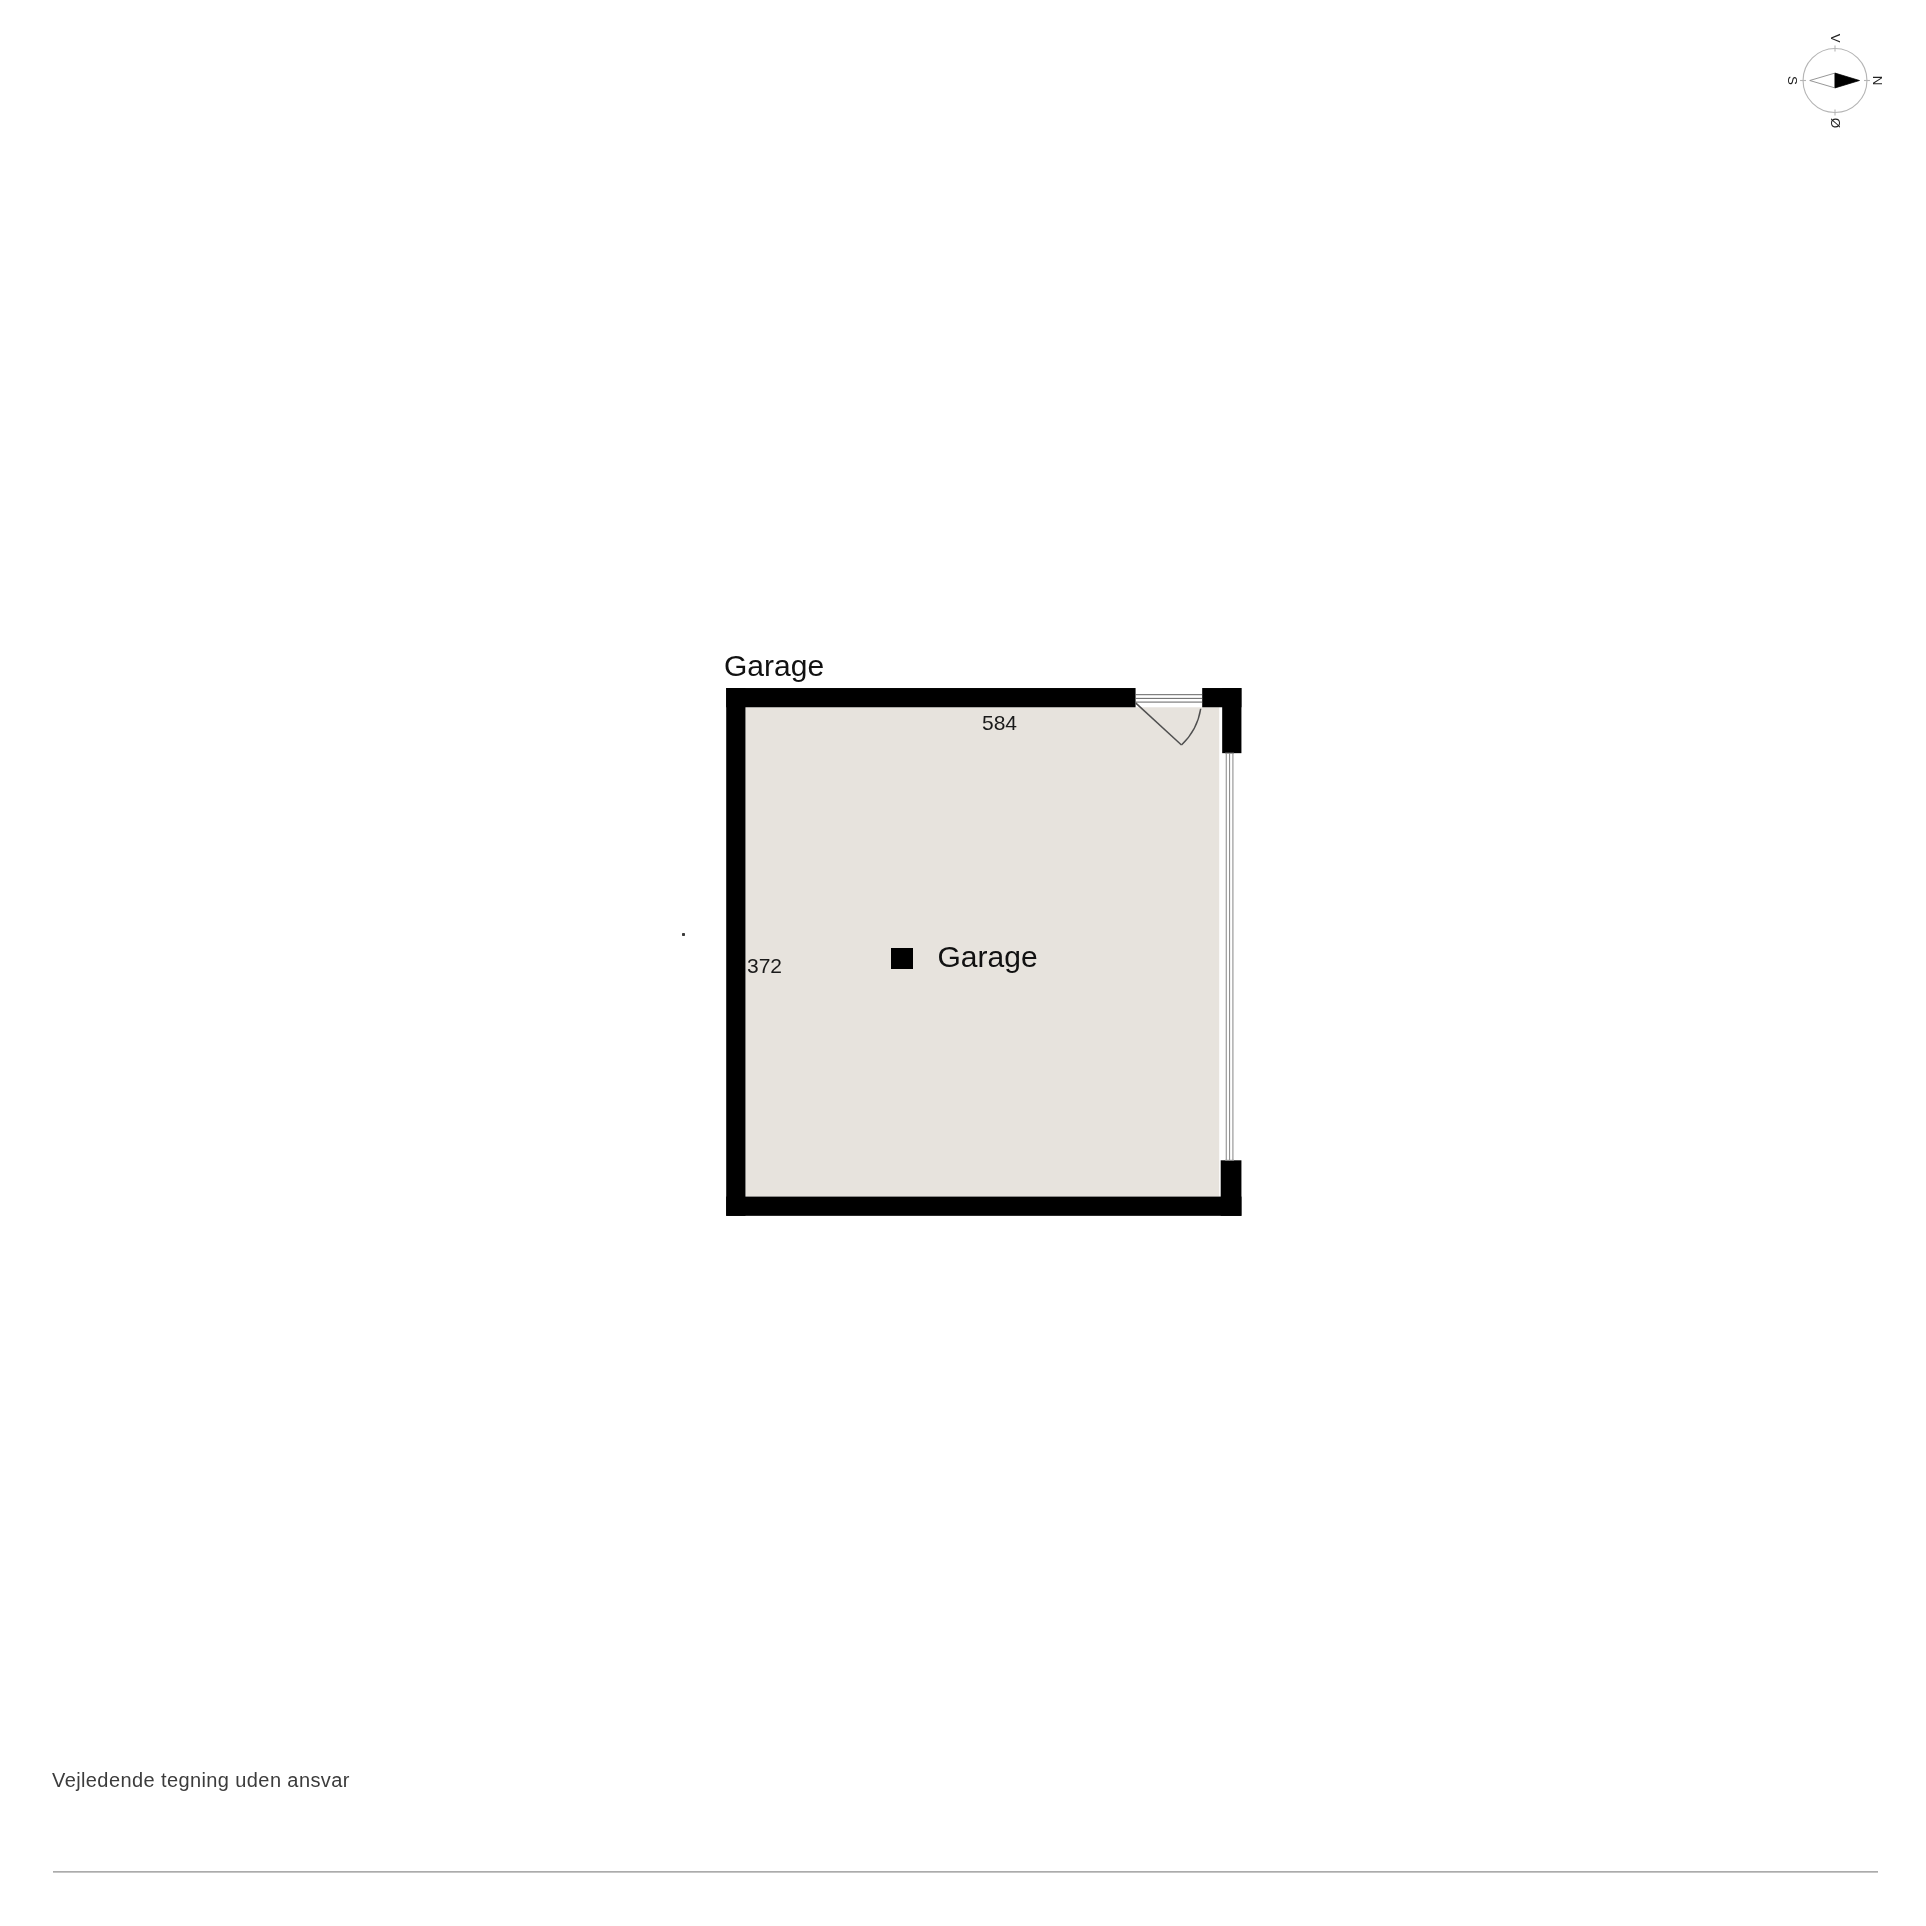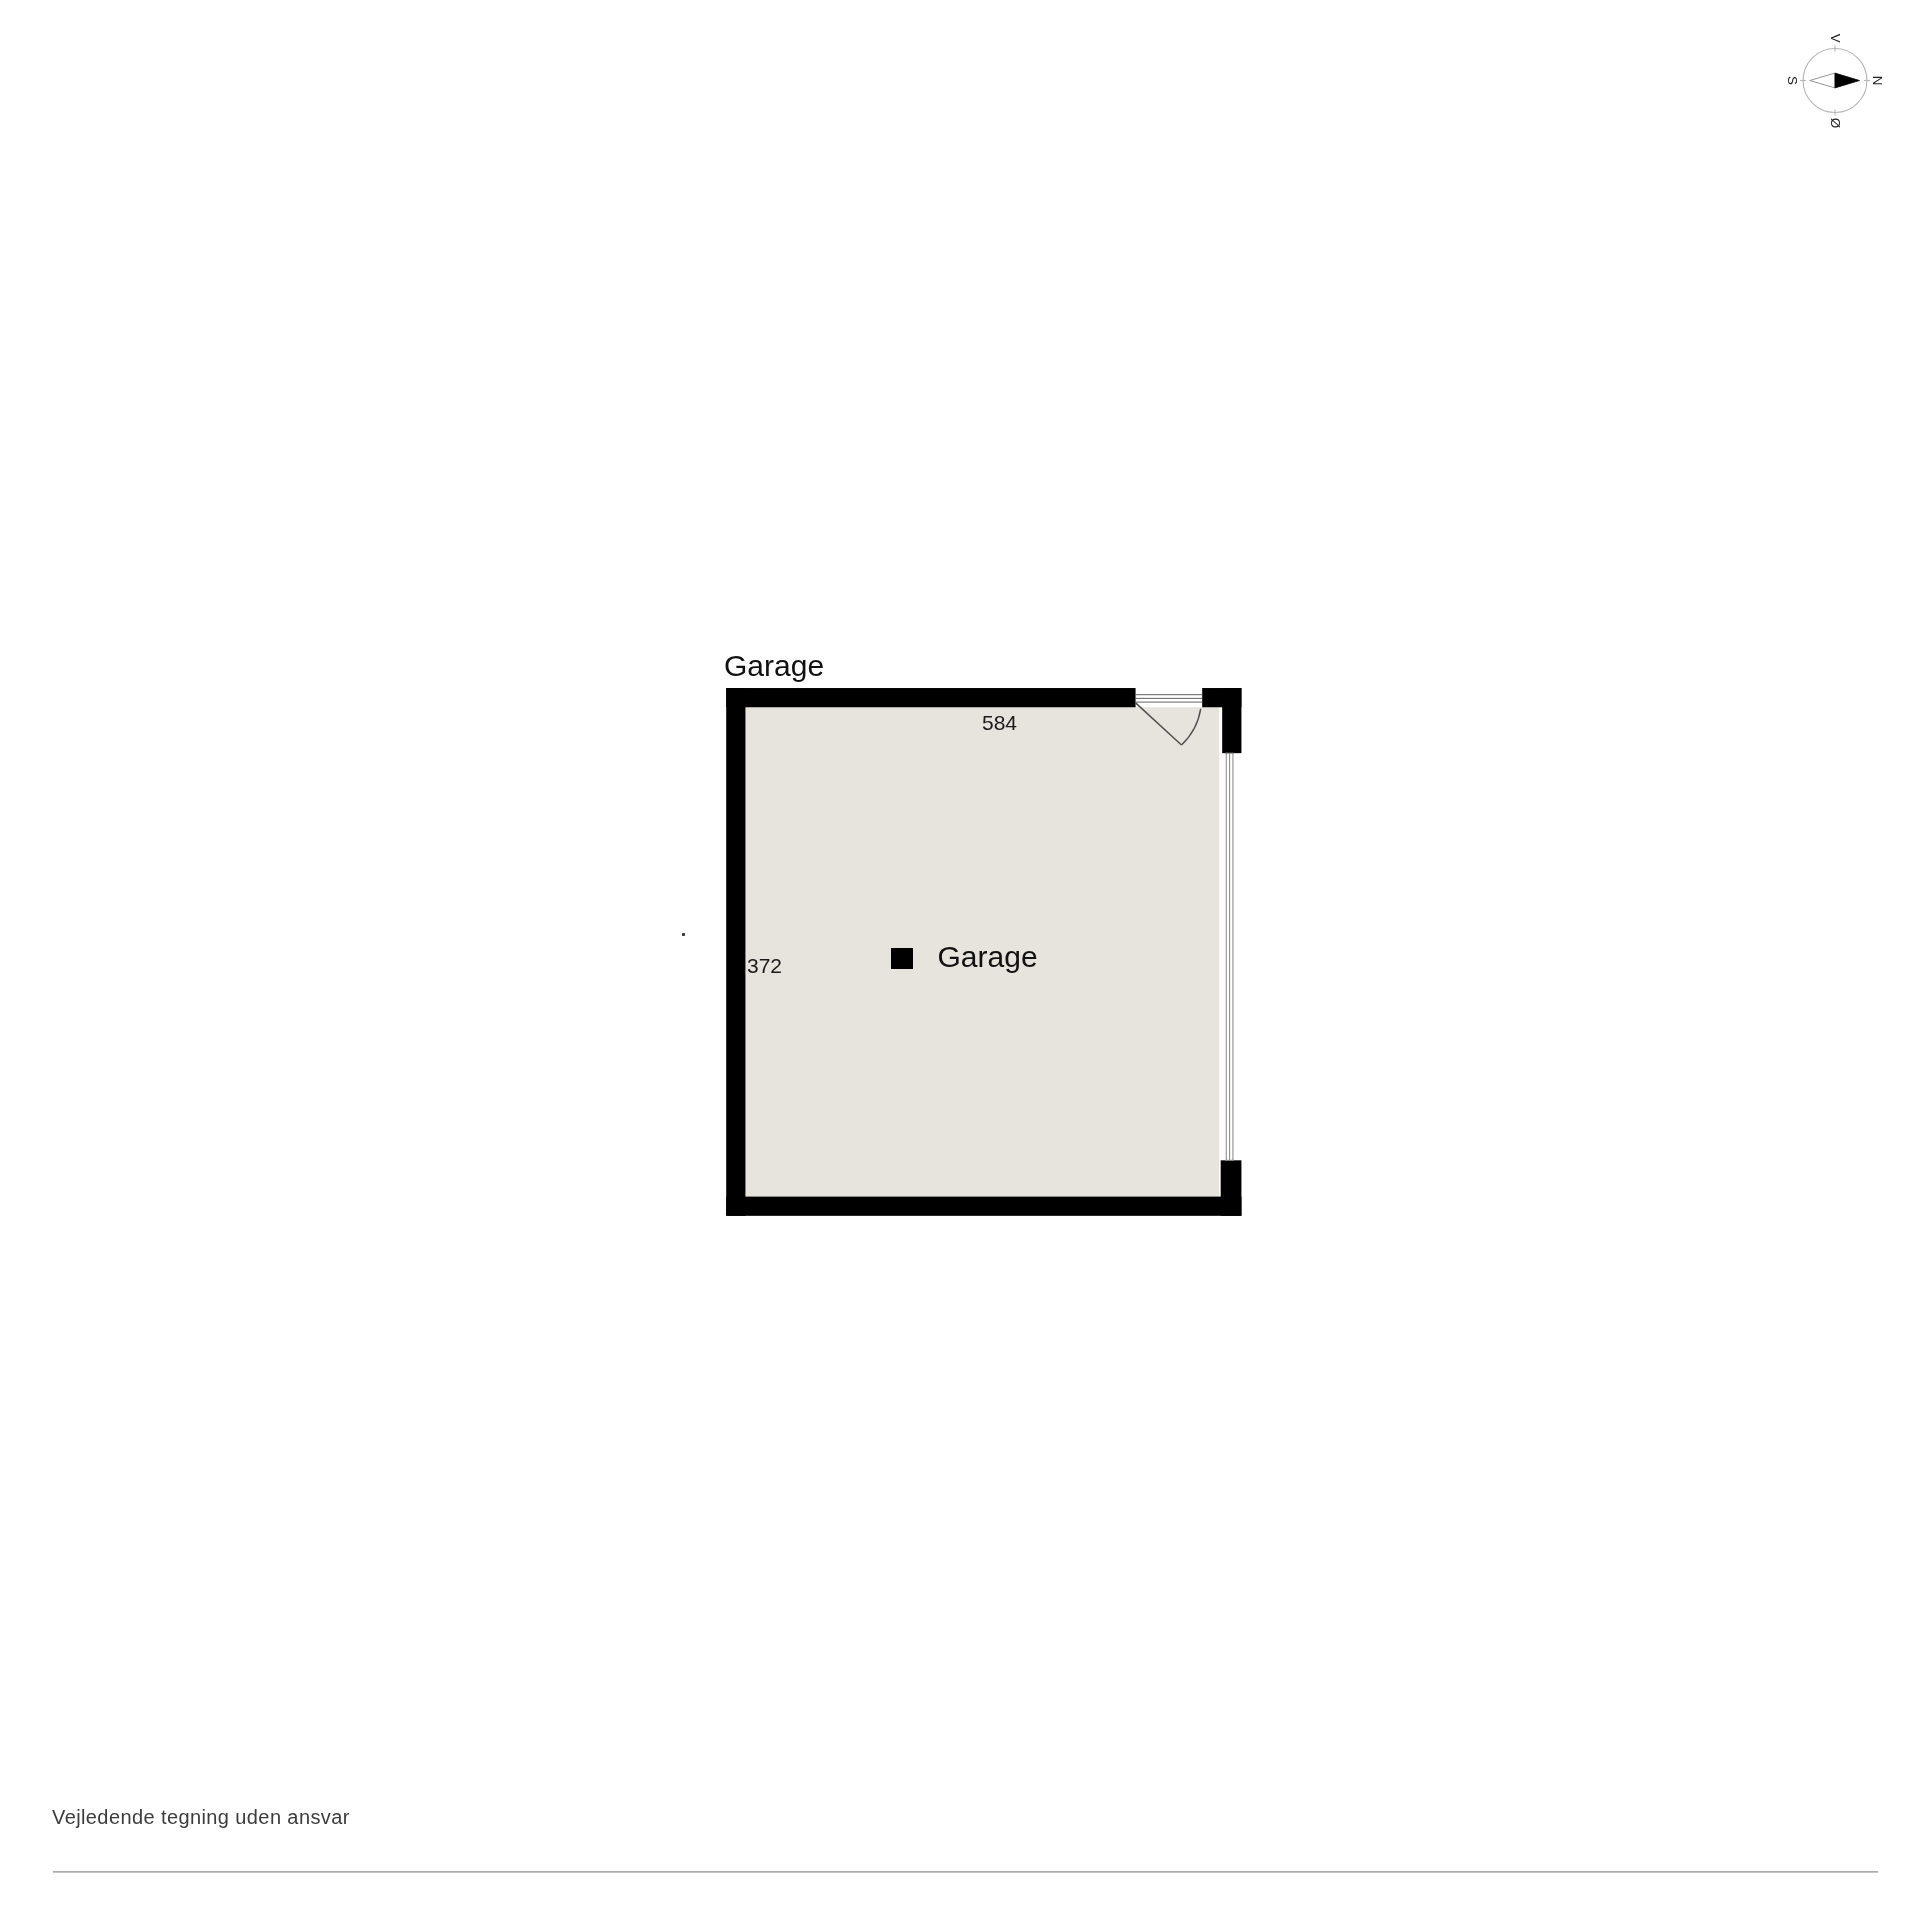--- a/index.html
+++ b/index.html
@@ -65,21 +65,21 @@
     position:absolute;left:682px;top:933px;width:3px;height:3px;
     background:#3a3a3a;border-radius:0.7px;
   }
 
   
   .footer-divider{
     position:absolute;left:53px;top:1871px;width:1825px;height:2.2px;
     background:linear-gradient(#9e9e9e,#d2d2d2);
   }
   .footer-text{
-    position:absolute;left:52px;top:1806px;
+    position:absolute;left:52px;top:1769px;
     font-size:20px;color:var(--footer-text);letter-spacing:0.4px;
   }
 </style>
 </head>
 <body>
 
 <div class="page">
 
   <svg class="compass" viewBox="0 0 140 152">
     <circle class="ring" cx="70" cy="76" r="43"></circle>

